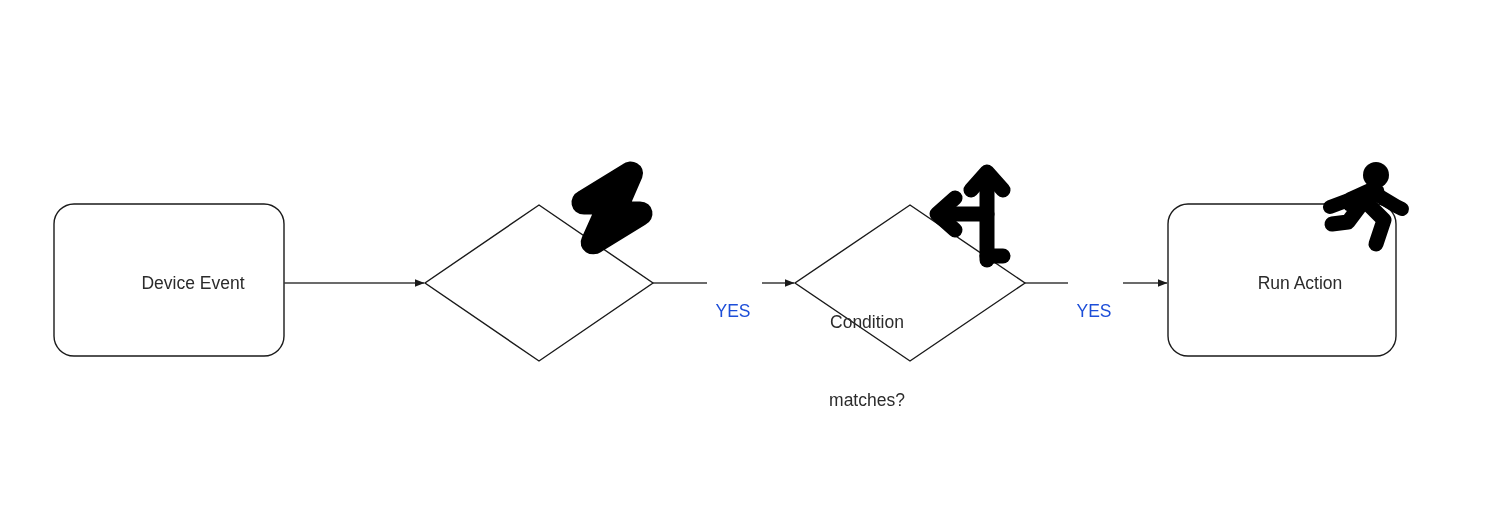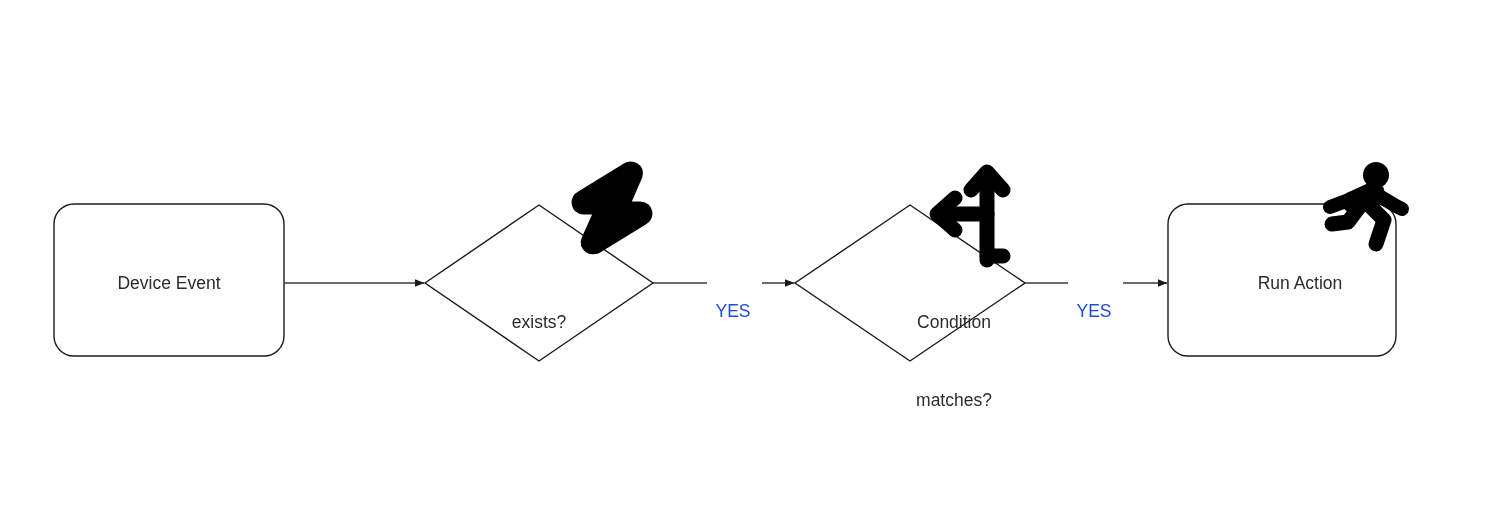--- a/index.html
+++ b/index.html
@@ -108,27 +108,26 @@
 
     <path d="M 10,-20 L 30,-8 L 36,-5" fill="none" stroke="#000000" stroke-width="14" stroke-linecap="round" stroke-linejoin="round"></path>
 
     <path d="M 2,-10 L 18,6 L 10,30" fill="none" stroke="#000000" stroke-width="15" stroke-linecap="round" stroke-linejoin="round"></path>
 
     <path d="M -6,-8 L -18,8 L -34,10" fill="none" stroke="#000000" stroke-width="15" stroke-linecap="round" stroke-linejoin="round"></path>
   </g>
 
 </svg>
 
-<div class="node-label" style="left:54px; top:270px; width:230px;">Device Event</div>
+<div class="node-label" style="left:54px; top:270px; width:230px;padding-left:24px;">Device Event</div>
 
 <div class="node-label" style="left:425px; top:257px; width:228px;">
-  <div>exists?</div>
 </div>
 
-<div class="node-label" style="left:839px; top:257px; width:230px;">
+<div class="node-label" style="left:752px; top:257px; width:230px;">
   <div>Condition</div>
   <div>matches?</div>
 </div>
 
 <div class="node-label" style="left:1168px; top:270px; width:264px;">Run Action</div>
 
 <div class="edge-label" style="left:703px; top:273px; width:60px;">YES</div>
 
 <div class="edge-label" style="left:1064px; top:273px; width:60px;">YES</div>
 

